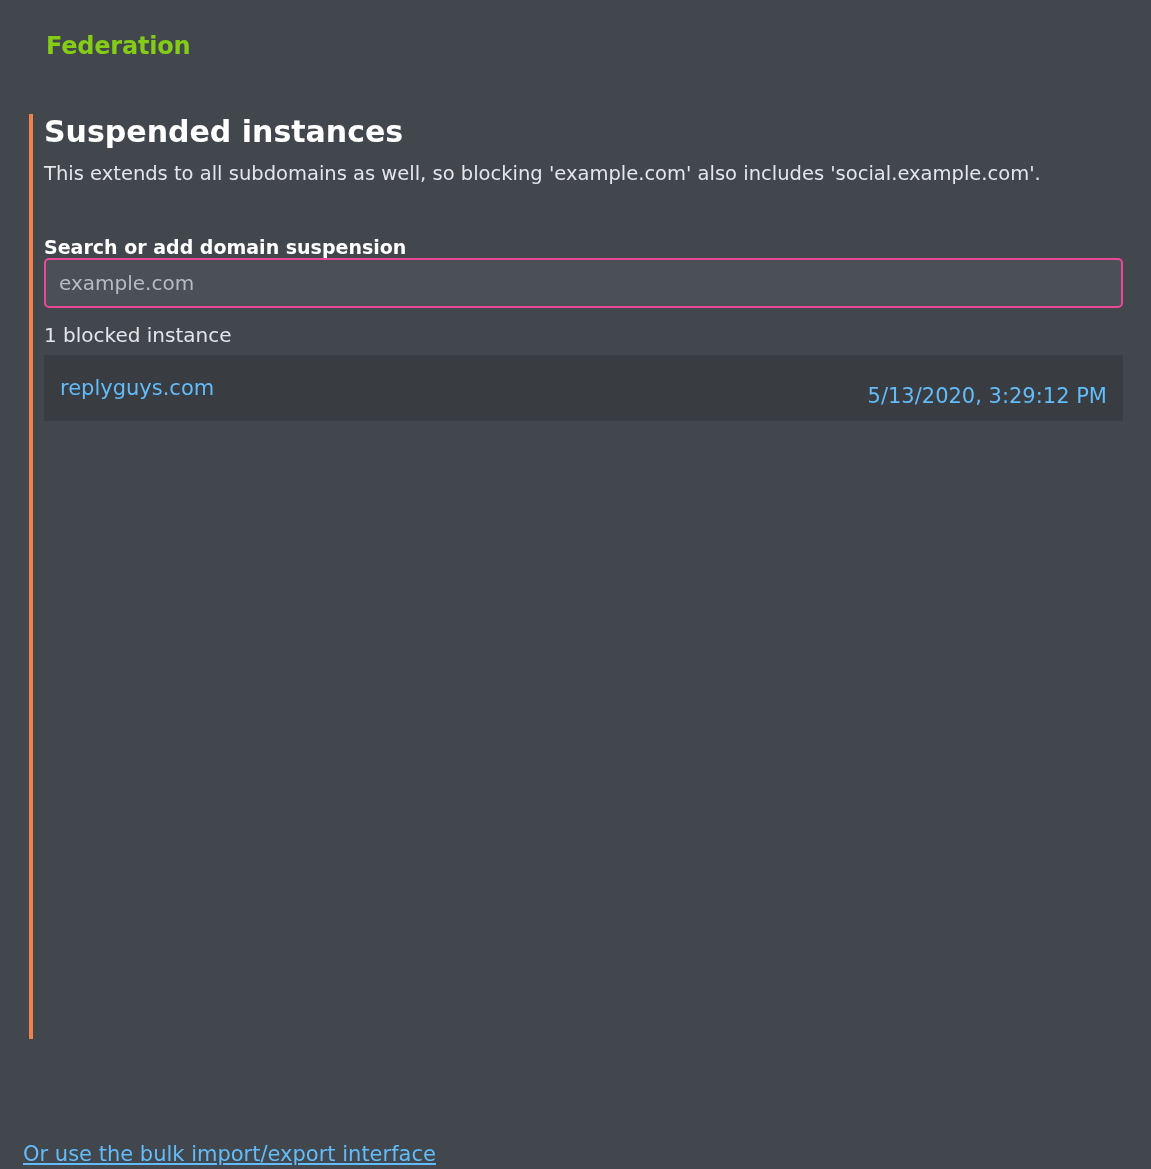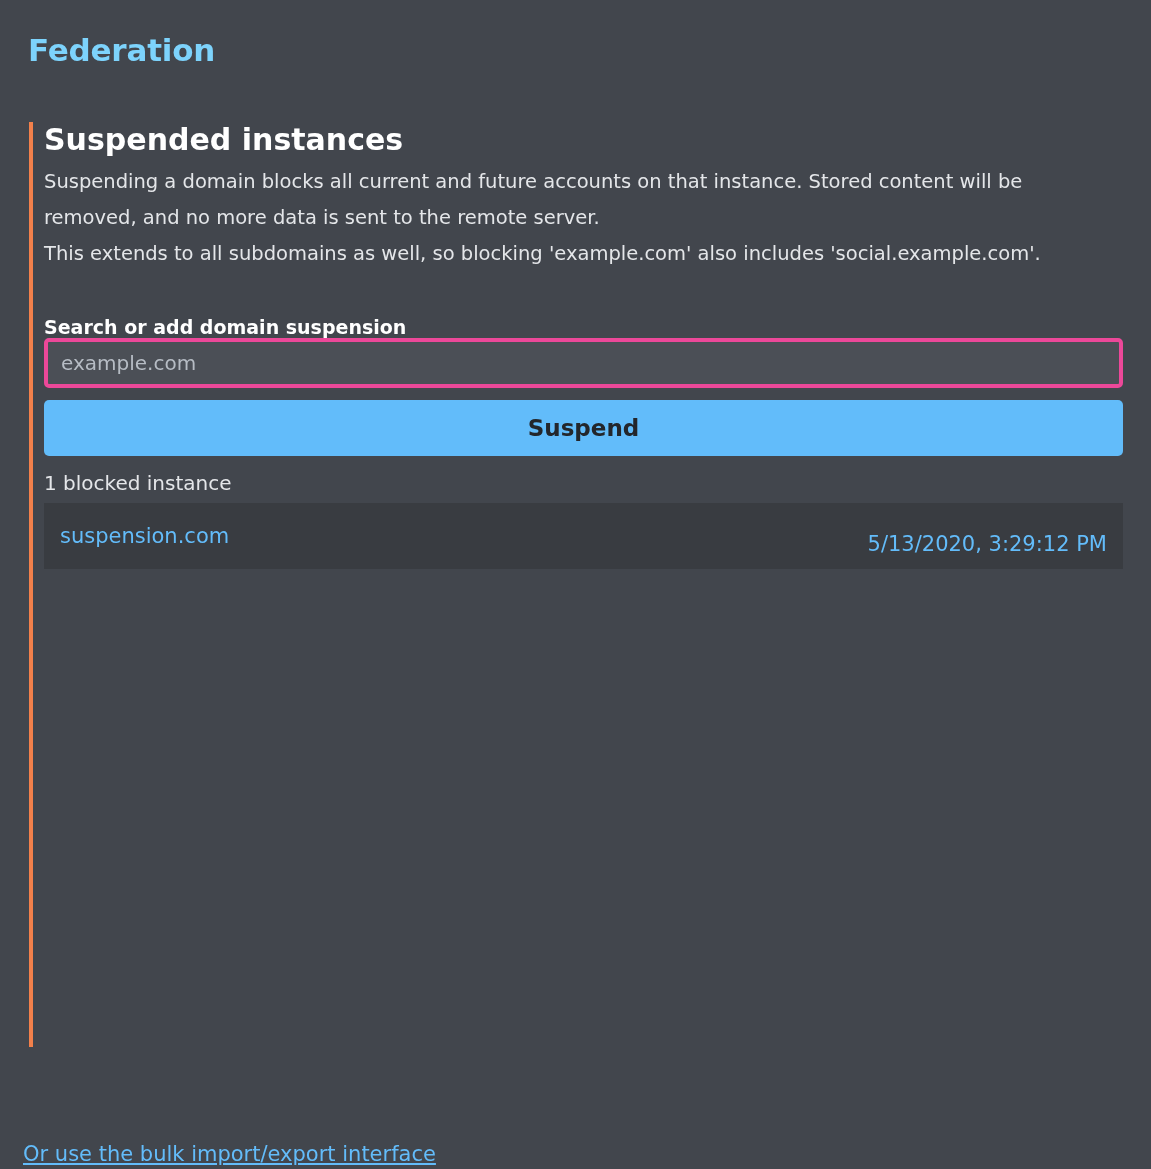--- a/index.html
+++ b/index.html
@@ -16,24 +16,24 @@
     position: relative;
   }
   .page {
     padding: 0;
     box-sizing: border-box;
     width: 1151px;
     height: 1169px;
     position: relative;
   }
   .page-title {
-    font-size: 31px;
+    font-size: 24px;
     font-weight: bold;
-    color: #7dd3fc;
-    margin: 32px 0 0 28px;
+    color: #84cc16;
+    margin: 32px 0 0 46px;
     letter-spacing: -0.2px;
   }
   .panel {
     margin: 54px 0 0 29px;
     border-left: 4px solid #f2804b;
     padding-left: 11px;
     width: 1107px;
     box-sizing: border-box;
     height: 925px;
     position: relative;
@@ -60,21 +60,21 @@
     font-weight: bold;
     color: #ffffff;
     margin-top: 44px;
   }
   .domain-input {
     display: block;
     box-sizing: border-box;
     width: 1079px;
     height: 50px;
     background: #4b4f56;
-    border: 4px solid #ec4899;
+    border: 2px solid #ec4899;
     border-radius: 5px;
     color: #ffffff;
     font-size: 20px;
     font-family: "DejaVu Sans", sans-serif;
     padding: 0 13px;
     outline: none;
   }
   .domain-input::placeholder {
     color: #b6bcc4;
     opacity: 1;
@@ -134,34 +134,32 @@
 
 <div class="page">
 
   <div class="page-title">Federation</div>
 
   <div class="panel">
 
     <div class="panel-title">Suspended instances</div>
 
     <div class="panel-desc">
-      <p>Suspending a domain blocks all current and future accounts on that instance. Stored content will be removed, and no more data is sent to the remote server.</p>
       <p>This extends to all subdomains as well, so blocking 'example.com' also includes 'social.example.com'.</p>
     </div>
 
     <div class="form-label">Search or add domain suspension</div>
 
     <input class="domain-input" type="text" placeholder="example.com" style="">
 
-    <button class="suspend-button">Suspend</button>
 
     <div class="blocked-count">1 blocked instance</div>
 
     <div class="instance-row">
-      <span class="instance-domain">suspension.com</span>
+      <span class="instance-domain">replyguys.com</span>
       <span class="instance-date">5/13/2020, 3:29:12 PM</span>
     </div>
 
   </div>
 
   <a class="bulk-link" href="#">Or use the bulk import/export interface</a>
 
 </div>
 
 </body></html>

